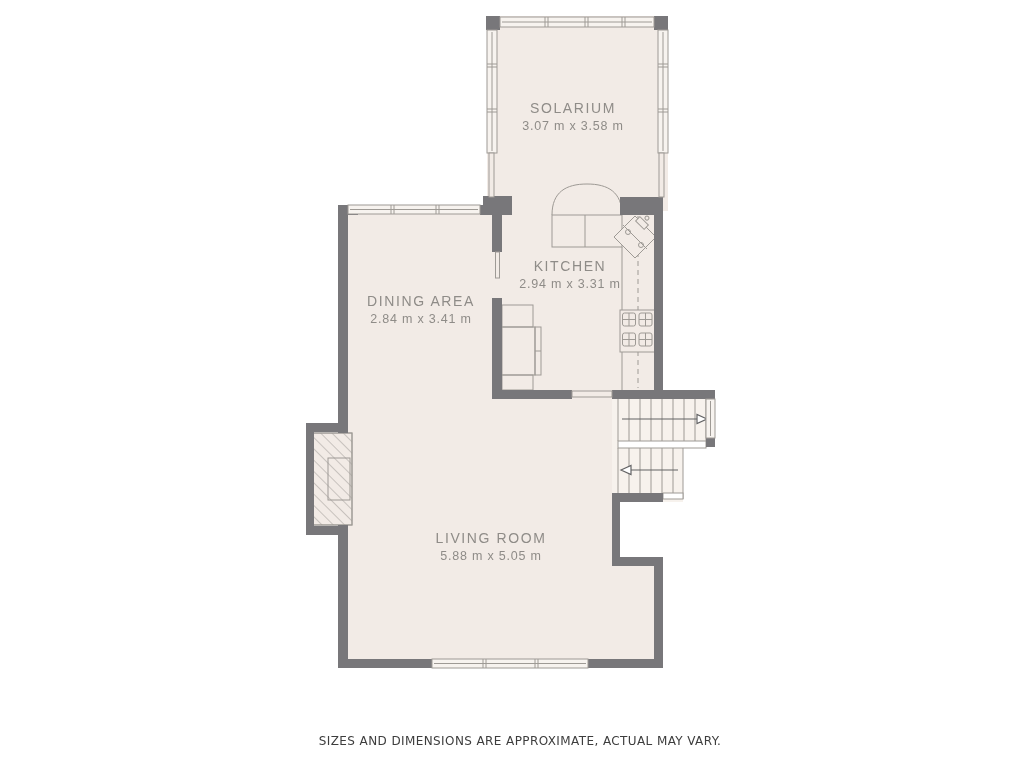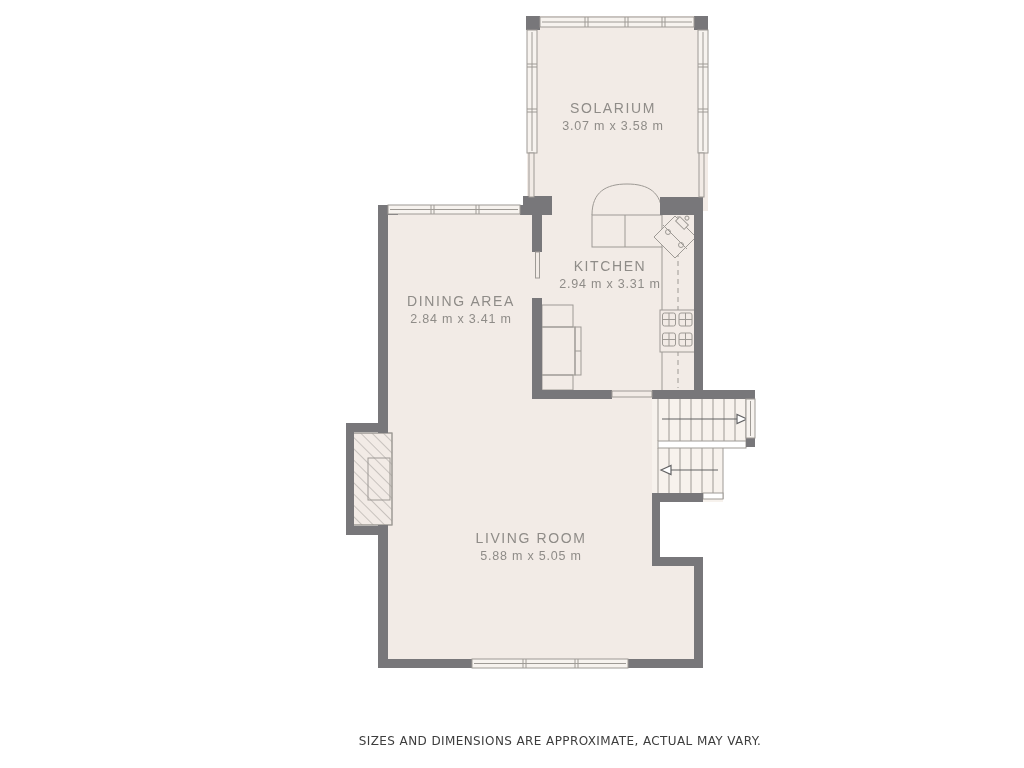--- a/index.html
+++ b/index.html
@@ -3,21 +3,21 @@
 <meta charset="utf-8">
 <style>
   :root{
     --background:#ffffff; --wall:#78777a; --floor:#f2ebe6; --floor-light:#f7f2ed;
     --line:#9e9a95; --line-dark:#636365; --text:#8f8c88; --footer-text:#3d3d3d;
     --window-fill:#f7f3ef;
   }
   html,body{margin:0;padding:0;}
   body{width:1024px;height:768px;background:var(--background);overflow:hidden;
        font-family:"Liberation Sans",sans-serif;}
-  .stage{position:relative;width:912px;height:768px;margin-left:40px;}
+  .stage{position:relative;width:912px;height:768px;}
   svg{position:absolute;left:0;top:0;}
   .wall{fill:var(--wall);stroke:none;}
   .floor{fill:var(--floor);stroke:none;}
   .floor-light{fill:var(--floor-light);stroke:none;}
   .bgfill{fill:var(--background);stroke:none;}
   .win{fill:var(--window-fill);stroke:var(--line);stroke-width:1;}
   .ln{stroke:var(--line);fill:none;stroke-width:1;}
   .lnf{stroke:var(--line);fill:var(--floor);stroke-width:1;}
   .lnw{stroke:var(--line);fill:var(--background);stroke-width:1;}
   .dash{stroke:var(--line);fill:none;stroke-width:1;stroke-dasharray:5 4;}

